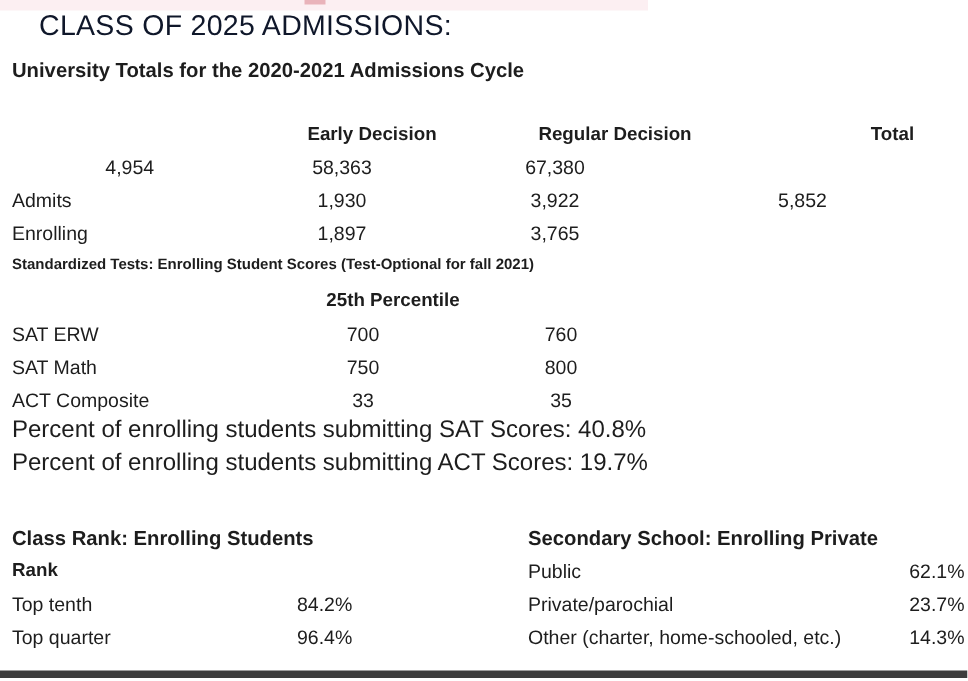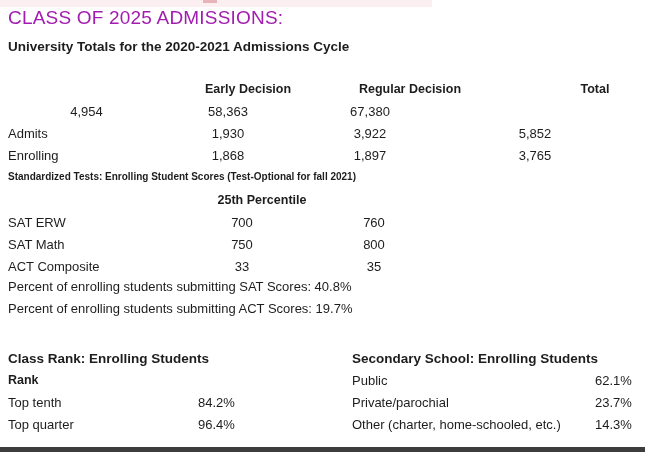--- a/index.html
+++ b/index.html
@@ -10,23 +10,23 @@
     color:#1d1d1d;
     overflow:hidden;
   }
   body { position:relative; }
   .abs { position:absolute; }
 
   .pink-strip { top:0; left:0; width:432px; height:7px; background:#fceff2; }
   .pink-dash  { top:0; left:203px; width:14px; height:3px; background:#e9b3ba; }
 
   .page-title {
-    top:6px; left:8px;
+    top:6px; left:26px;
     font-size:19px; line-height:24px;
-    color:#a21caf;
+    color:#0f172a;
     letter-spacing:.2px;
     white-space:nowrap;
   }
 
   .subtitle {
     top:39px; left:8px;
     font-size:13.5px; font-weight:bold; line-height:16px;
     white-space:nowrap;
   }
 
@@ -41,35 +41,35 @@
   .sec-heading {
     left:8px;
     font-size:10px; font-weight:bold; line-height:17px;
     white-space:nowrap;
   }
   .tests-heading { top:168px; }
 
   .t2 { top:189px; }
   .t2 .row { grid-template-columns:157px 154px 110px; }
 
-  .note { left:8px; font-size:13px; line-height:16px; white-space:nowrap; }
+  .note { left:8px; font-size:16px; line-height:16px; white-space:nowrap; }
   .note-sat { top:279px; }
   .note-act { top:301px; }
 
   .block { font-size:13px; }
   .block .hrow { height:22px; display:flex; align-items:center; font-weight:bold; font-size:13.5px; white-space:nowrap; }
   .block .row { display:grid; align-items:center; height:22px; white-space:nowrap; }
 
   .class-rank { top:347px; left:8px; width:320px; }
   .class-rank .row { grid-template-columns:190px 70px; }
   .class-rank .row.subhead { font-weight:bold; font-size:12.5px; }
 
   .secondary { top:347px; left:352px; width:291px; }
   .secondary .row { grid-template-columns:1fr 48px; }
-  .secondary .val { }
+  .secondary .val { text-align:right; }
 
   .bottom-bar { top:447px; left:0; width:645px; height:5px; background:#3d3d3d; }
 </style>
 </head>
 <body>
 
 <div class="abs pink-strip"></div>
 <div class="abs pink-dash"></div>
 
 <div class="abs page-title">CLASS OF 2025 ADMISSIONS:</div>
@@ -89,21 +89,20 @@
     <span class="num">67,380</span>
   </div>
   <div class="row">
     <span class="lbl">Admits</span>
     <span class="num">1,930</span>
     <span class="num">3,922</span>
     <span class="num">5,852</span>
   </div>
   <div class="row">
     <span class="lbl">Enrolling</span>
-    <span class="num">1,868</span>
     <span class="num">1,897</span>
     <span class="num">3,765</span>
   </div>
 </div>
 
 <div class="abs sec-heading tests-heading">Standardized Tests: Enrolling Student Scores (Test-Optional for fall 2021)</div>
 
 <div class="abs tbl t2">
   <div class="row head">
     <span class="lbl"></span>
@@ -139,21 +138,21 @@
     <span>Top tenth</span>
     <span class="val">84.2%</span>
   </div>
   <div class="row">
     <span>Top quarter</span>
     <span class="val">96.4%</span>
   </div>
 </div>
 
 <div class="abs block secondary">
-  <div class="hrow">Secondary School: Enrolling Students</div>
+  <div class="hrow">Secondary School: Enrolling Private</div>
   <div class="row">
     <span>Public</span>
     <span class="val">62.1%</span>
   </div>
   <div class="row">
     <span>Private/parochial</span>
     <span class="val">23.7%</span>
   </div>
   <div class="row">
     <span>Other (charter, home-schooled, etc.)</span>

